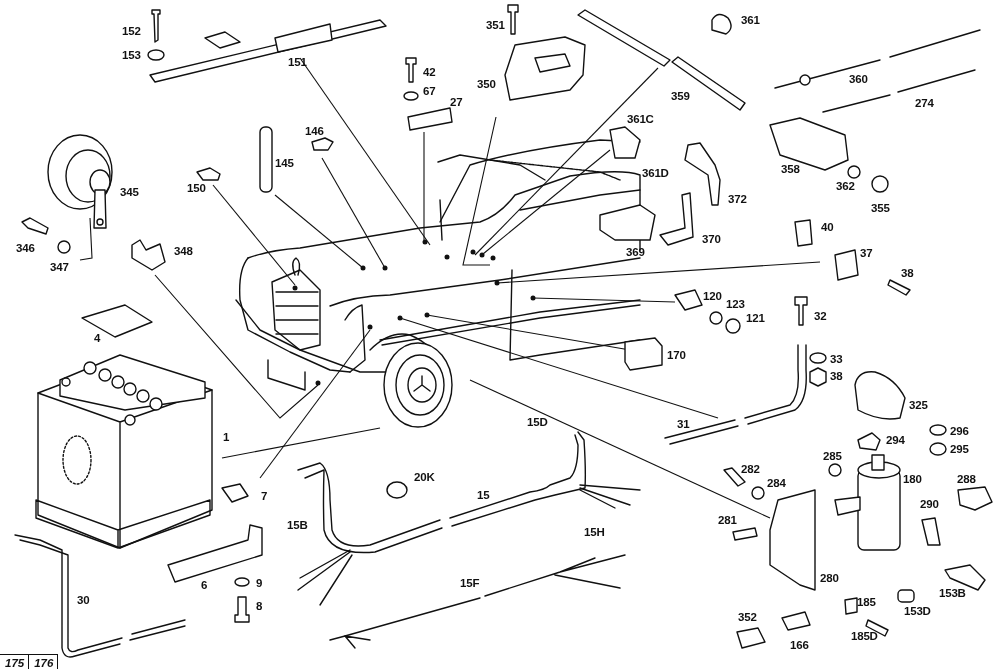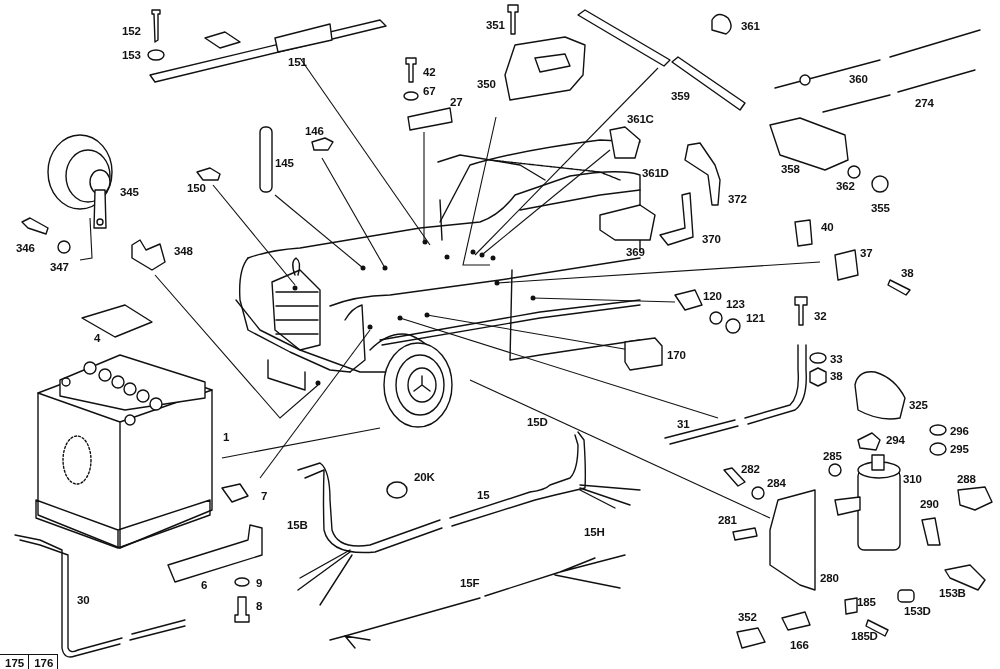--- a/index.html
+++ b/index.html
@@ -6,21 +6,21 @@
   body { width: 1000px; height: 669px; position: relative; overflow: hidden;
          font-family: "Liberation Sans", "DejaVu Sans", sans-serif; color: #111; }
   #art { position: absolute; left: 0; top: 0; width: 1000px; height: 669px; }
   #art * { vector-effect: non-scaling-stroke; }
   .ln { stroke: #111; stroke-width: 1.1; fill: none; }
   .pt { stroke: #111; stroke-width: 1.4; fill: #fff; stroke-linejoin: round; }
   .pt2 { stroke: #111; stroke-width: 1.4; fill: none; stroke-linejoin: round; stroke-linecap: round; }
   .dot { fill: #111; }
   .lbl { position: absolute; font-size: 11.5px; font-weight: bold; line-height: 1;
          white-space: nowrap; letter-spacing: -0.2px; }
-  .pages { position: absolute; left: 0; top: 654px; display: flex; }
+  .pages { position: absolute; left: 0; top: 654px; display: flex; font-style: italic; }
   .pages span { display: inline-block; font-size: 11.5px; font-weight: bold; padding: 2px 4px 1px 5px;
                 border-top: 1px solid #111; border-right: 1px solid #111; line-height: 12px; }
 </style>
 </head>
 <body>
 
 <svg id="art" viewBox="0 0 1000 669">
 
   <g>
     <path class="ln" d="M300 58 L430 245"></path>
@@ -223,21 +223,21 @@
     <path class="pt2" d="M345 636 L480 598 M485 596 L560 572 L595 558 M555 575 L620 588 M560 572 L625 555"></path>
     <path class="pt2" d="M345 636 L330 640 M345 636 L355 648 M345 636 L370 640"></path>
   </g>
 </svg>
 
 <div id="labels">
   <span class="lbl" style="left:122px;top:26px">152</span>
   <span class="lbl" style="left:122px;top:50px">153</span>
   <span class="lbl" style="left:288px;top:57px">151</span>
   <span class="lbl" style="left:486px;top:20px">351</span>
-  <span class="lbl" style="left:741px;top:21px">361</span>
+  <span class="lbl" style="left:741px;top:15px">361</span>
   <span class="lbl" style="left:423px;top:67px">42</span>
   <span class="lbl" style="left:423px;top:86px">67</span>
   <span class="lbl" style="left:450px;top:97px">27</span>
   <span class="lbl" style="left:477px;top:79px">350</span>
   <span class="lbl" style="left:671px;top:91px">359</span>
   <span class="lbl" style="left:849px;top:74px">360</span>
   <span class="lbl" style="left:915px;top:98px">274</span>
   <span class="lbl" style="left:305px;top:126px">146</span>
   <span class="lbl" style="left:275px;top:158px">145</span>
   <span class="lbl" style="left:187px;top:183px">150</span>
@@ -266,21 +266,21 @@
   <span class="lbl" style="left:830px;top:371px">38</span>
   <span class="lbl" style="left:909px;top:400px">325</span>
   <span class="lbl" style="left:223px;top:432px">1</span>
   <span class="lbl" style="left:677px;top:419px">31</span>
   <span class="lbl" style="left:950px;top:426px">296</span>
   <span class="lbl" style="left:950px;top:444px">295</span>
   <span class="lbl" style="left:886px;top:435px">294</span>
   <span class="lbl" style="left:527px;top:417px">15D</span>
   <span class="lbl" style="left:741px;top:464px">282</span>
   <span class="lbl" style="left:823px;top:451px">285</span>
-  <span class="lbl" style="left:903px;top:474px">310</span>
+  <span class="lbl" style="left:903px;top:474px">180</span>
   <span class="lbl" style="left:957px;top:474px">288</span>
   <span class="lbl" style="left:261px;top:491px">7</span>
   <span class="lbl" style="left:414px;top:472px">20K</span>
   <span class="lbl" style="left:477px;top:490px">15</span>
   <span class="lbl" style="left:767px;top:478px">284</span>
   <span class="lbl" style="left:920px;top:499px">290</span>
   <span class="lbl" style="left:718px;top:515px">281</span>
   <span class="lbl" style="left:287px;top:520px">15B</span>
   <span class="lbl" style="left:584px;top:527px">15H</span>
   <span class="lbl" style="left:201px;top:580px">6</span>

